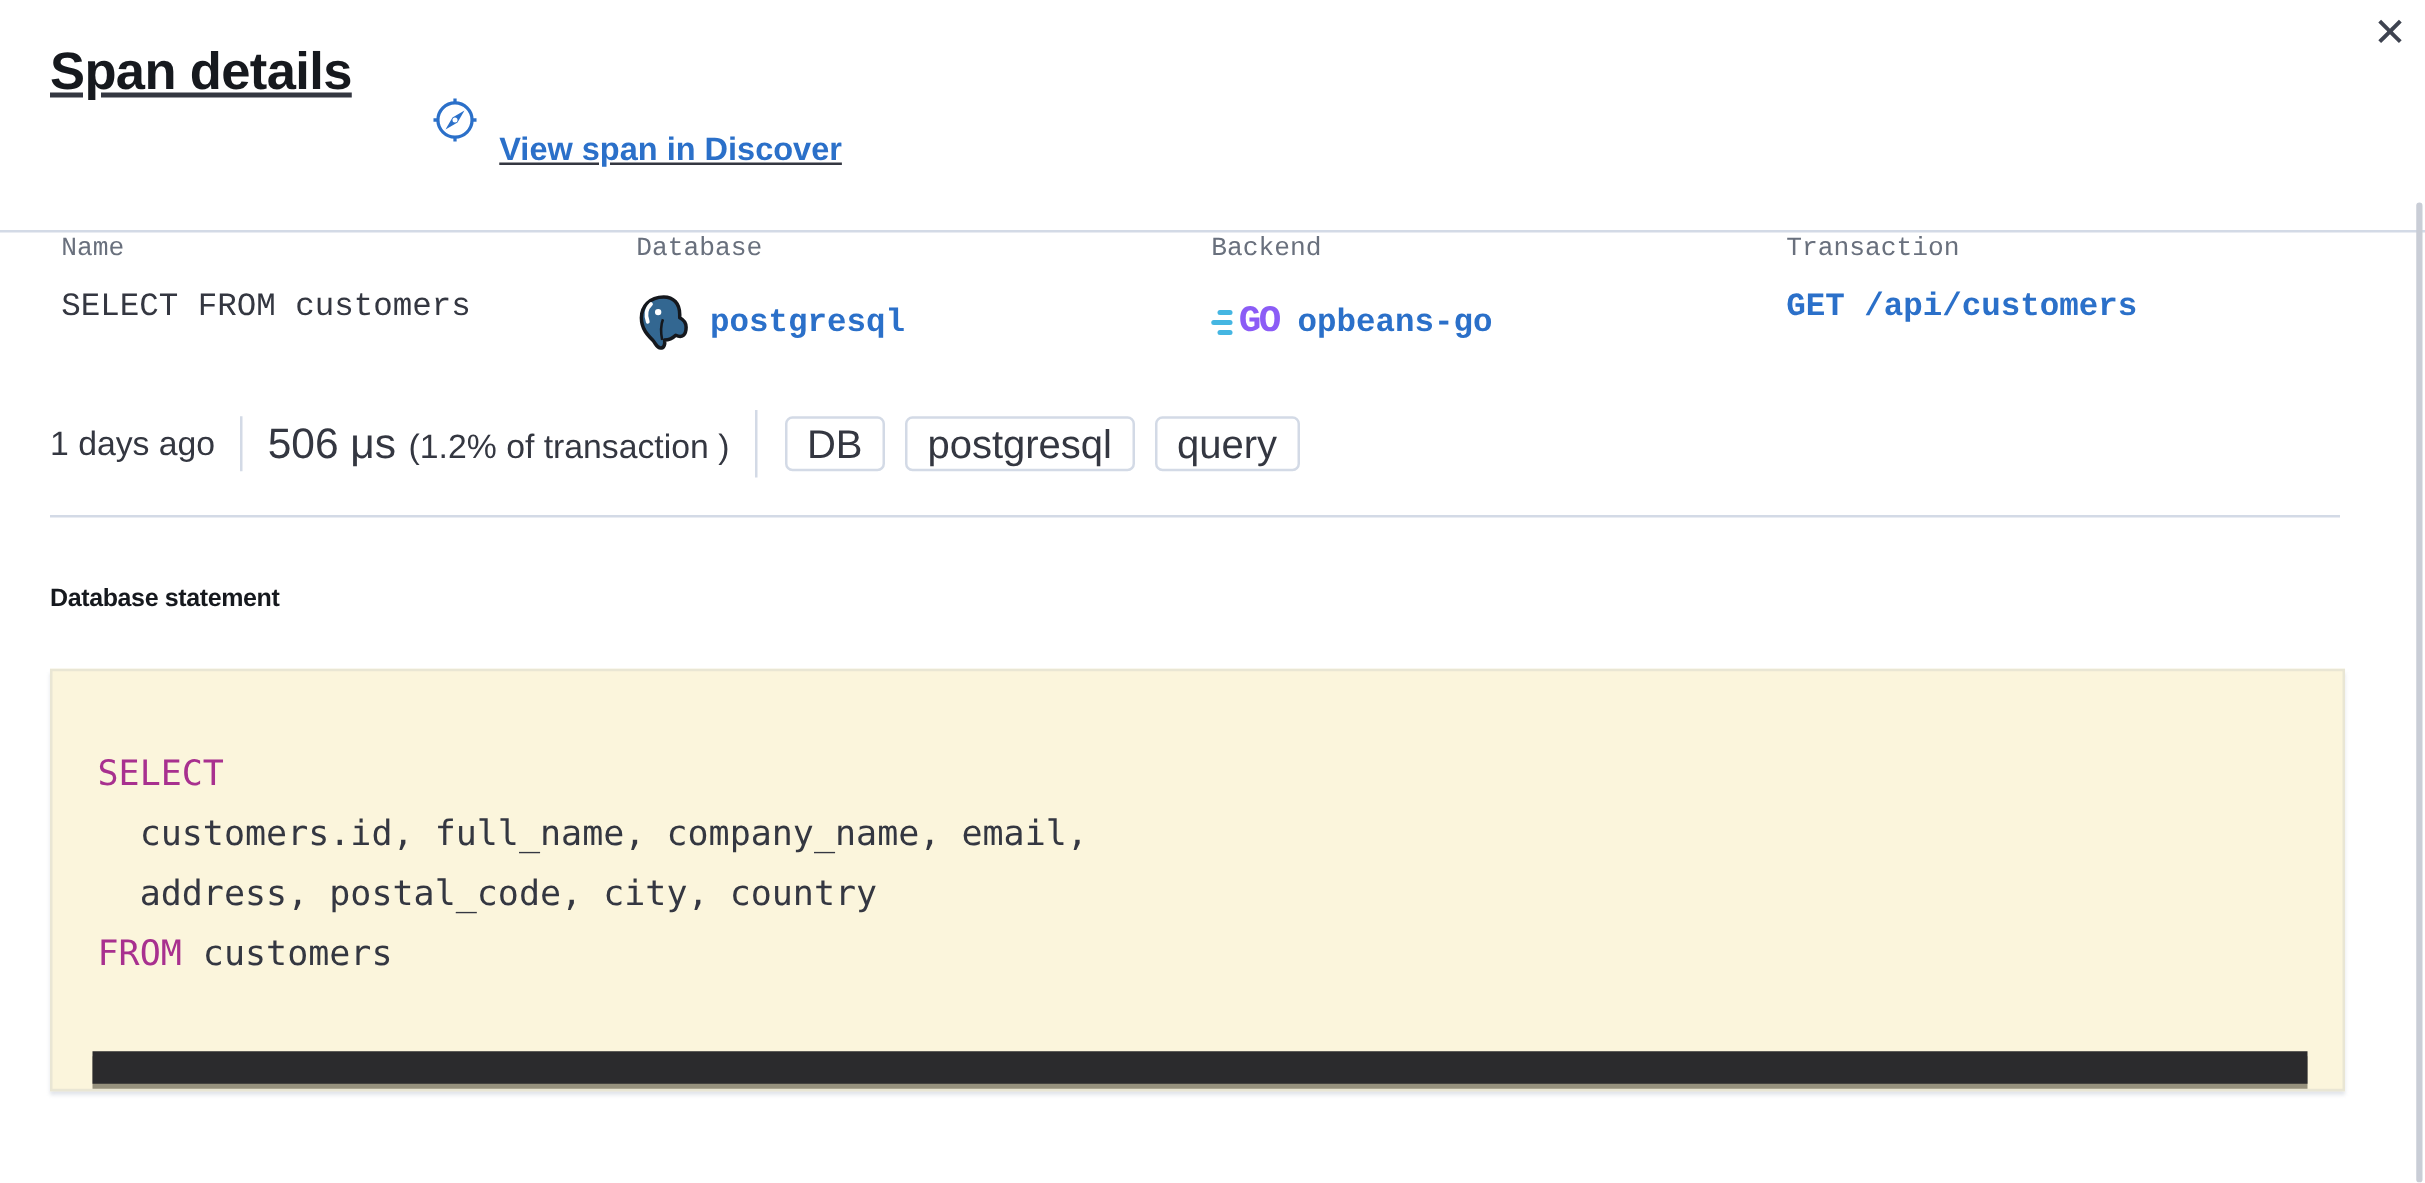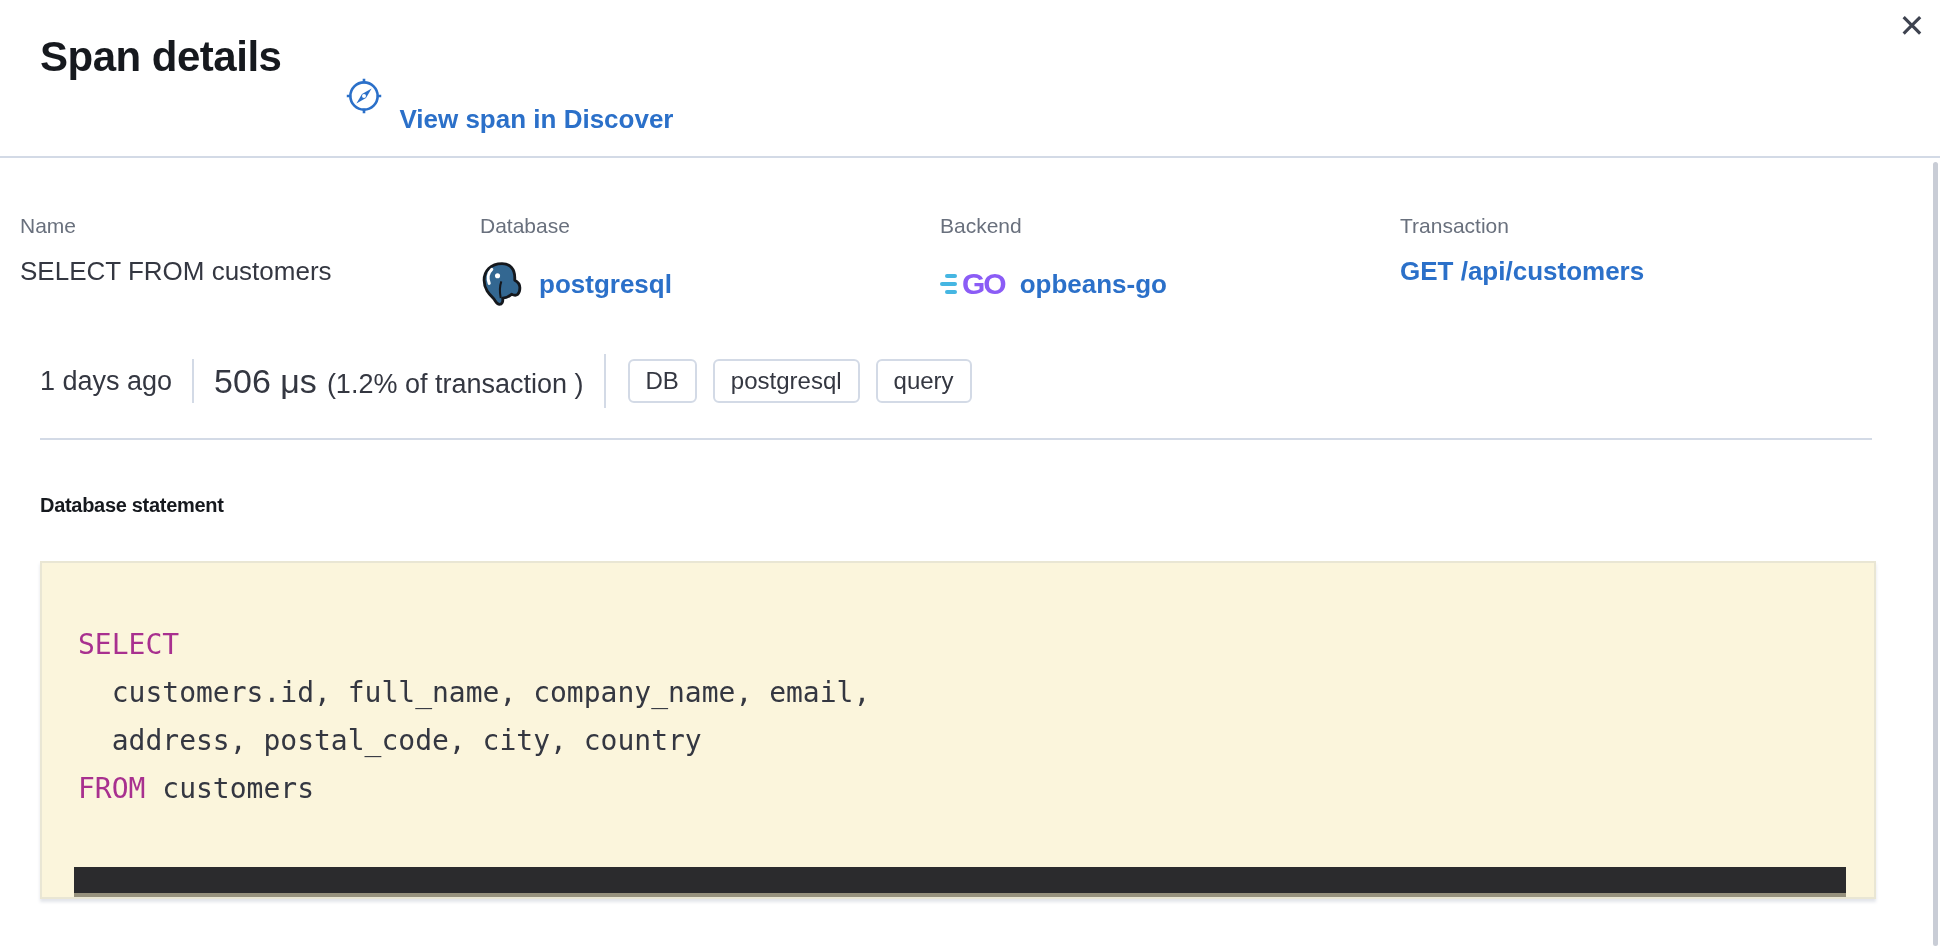--- a/index.html
+++ b/index.html
@@ -7,25 +7,26 @@
   body {
     background: #ffffff;
     font-family: "Liberation Sans", sans-serif;
     color: #343741;
     position: relative;
     overflow: hidden;
   }
 
   
   .flyout-header {
-    height: 158px;
+    height: 186px;
     border-bottom: 2px solid #d3dae6;
     padding: 30px 40px 0 40px;
     display: flex;
     align-items: flex-start;
+    text-decoration: underline;
   }
   .flyout-title {
     font-size: 42px;
     font-weight: 800;
     color: #16191e;
     letter-spacing: -0.5px;
     line-height: 54px;
   }
   .discover-link {
     display: flex;
@@ -54,22 +55,22 @@
     line-height: 44px;
     color: #3e4350;
     cursor: pointer;
     font-weight: 400;
   }
 
   
   .meta-grid {
     display: grid;
     grid-template-columns: 460px 460px 460px 1fr;
-    padding: 0 20px;
-    margin-top: 54px;
+    padding: 0 49px;
+    font-family: Liberation Mono, monospace;
   }
   .meta-label {
     font-size: 21px;
     color: #69707d;
     margin-bottom: 16px;
     line-height: 28px;
   }
   .meta-value {
     display: flex;
     align-items: center;
@@ -116,21 +117,21 @@
   .vdivider.tall { height: 54px; }
   .duration-group { display: flex; align-items: baseline; gap: 10px; }
   .duration-value { font-size: 34px; color: #343741; }
   .duration-pct { font-size: 27px; color: #343741; }
   .badges { display: flex; gap: 16px; margin-left: 2px; }
   .badge {
     border: 2px solid #d3dae6;
     border-radius: 6px;
     background: #fff;
     padding: 3px 16px;
-    font-size: 24px;
+    font-size: 32px;
     font-weight: 500;
     color: #343741;
     line-height: 34px;
   }
 
   
   .hdivider {
     border: none;
     height: 2px;
     background: #d3dae6;

